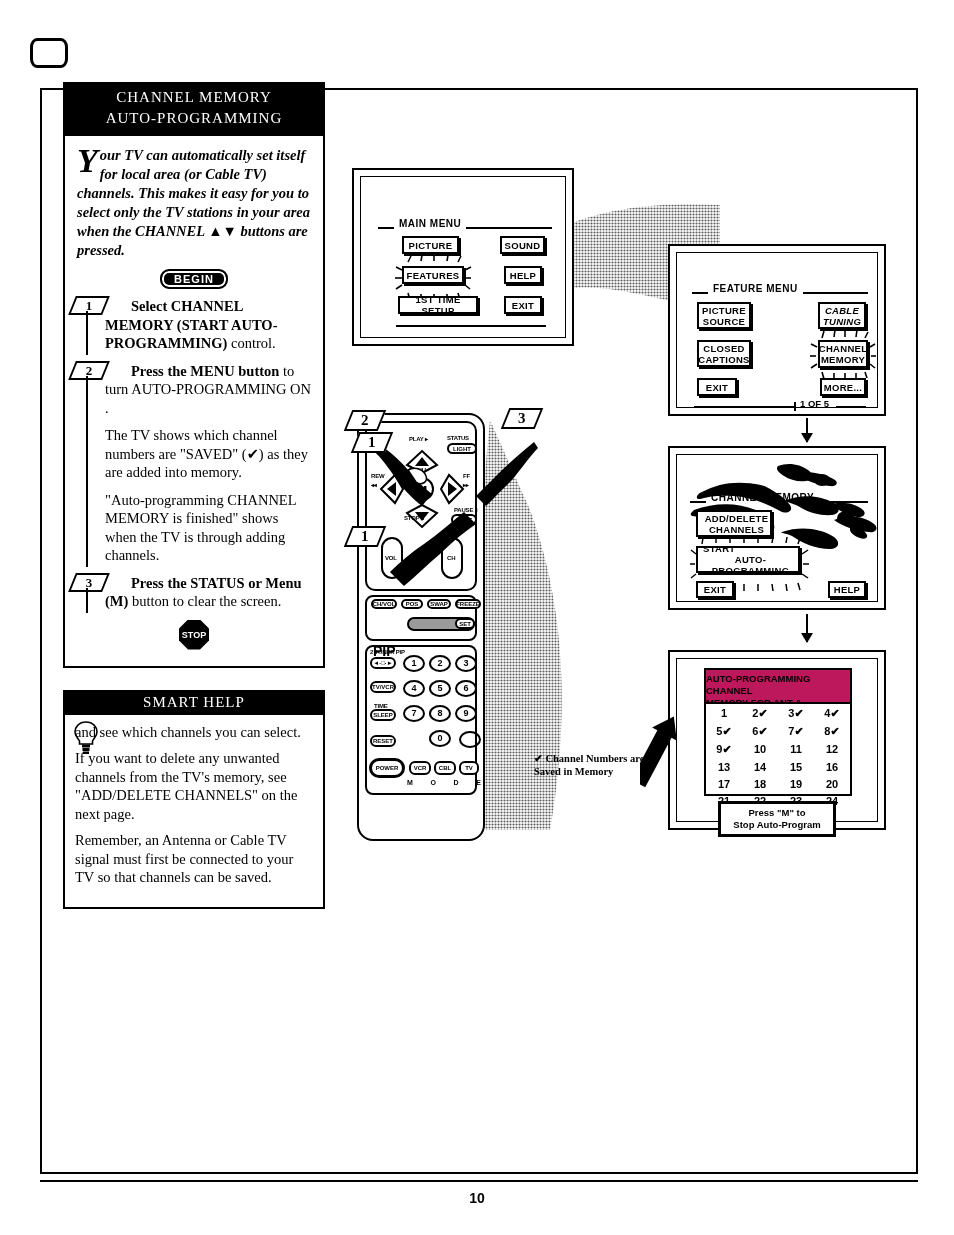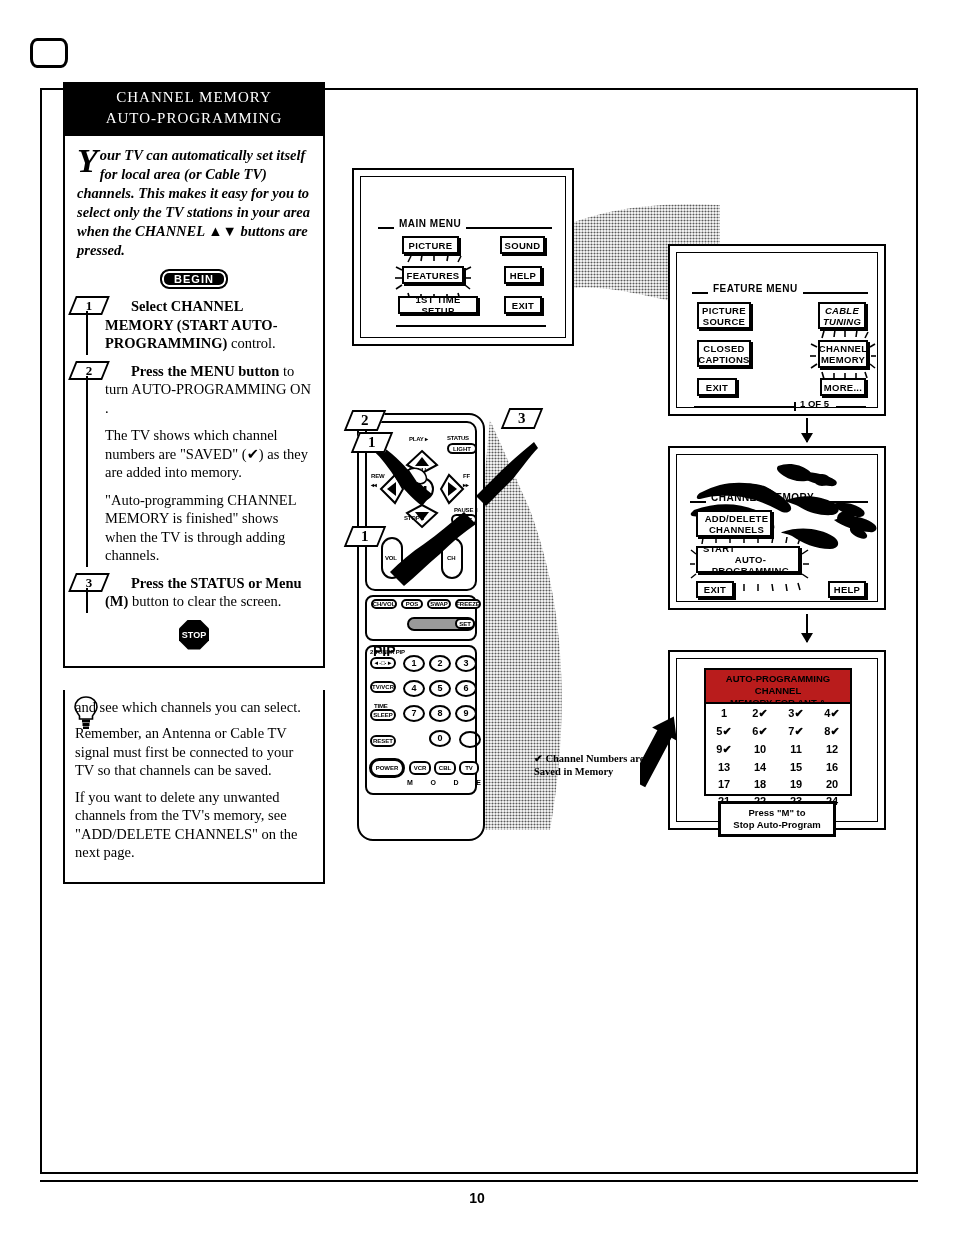--- a/index.html
+++ b/index.html
@@ -188,23 +188,23 @@
   }
 
   .annot {
     position: absolute;
     font-family: "Liberation Serif", "DejaVu Serif", serif;
     font-size: 10.5px; font-weight: bold; line-height: 13px;
   }
 
   
   .grid-title {
-    position: absolute; border: 2px solid #000; background: #b91c1c;
+    position: absolute; border: 2px solid #000; background: #be185d;
     font-family: "Liberation Sans", sans-serif; font-size: 9.5px;
-    font-weight: bold; text-align: center; line-height: 12px;
+    font-weight: bold; text-align: left; line-height: 12px;
     padding: 3px 0;
   }
   .grid-box {
     position: absolute; border: 2px solid #000; background: #fff;
   }
   .grid-box table {
     width: 100%; border-collapse: collapse;
     font-family: "Liberation Sans", sans-serif;
     font-size: 11px; font-weight: bold;
   }
@@ -304,30 +304,31 @@
           </div>
         <div class="step-body">
           <p class="first-line-indent"><span class="lead">Press the STATUS or Menu (M)</span><span> button to clear the screen.</span></p>
         </div>
       </div>
 
       <div class="stopbadge">STOP</div>
     </div>
 
     <div class="sh-wrap">
+      <div class="blackhead sh-head">SMART HELP</div>
       <div class="sh-body">
         <svg class="bulb" viewBox="0 0 26 34">
           <path d="M13 1 C6 1 2 6 2 11 c0 4 3 6 4.5 9 L6.5 23 h13 L19.5 20 C21 17 24 15 24 11 C24 6 20 1 13 1 Z" fill="none" stroke="#000" stroke-width="1.6"></path>
           <rect x="9" y="23.5" width="8" height="3" fill="#000"></rect>
           <rect x="9.5" y="27" width="7" height="3" fill="#000"></rect>
           <rect x="10" y="30.5" width="6" height="2.5" fill="#000"></rect>
         </svg>
         <p> and see which channels you can select.</p>
+        <p>If you want to delete any unwanted channels from the TV's memory, see "ADD/DELETE CHANNELS" on the next page.</p>
         <p>Remember, an Antenna or Cable TV signal must first be connected to your TV so that channels can be saved.</p>
-        <p>If you want to delete any unwanted channels from the TV's memory, see "ADD/DELETE CHANNELS" on the next page.</p>
       </div>
     </div>
   </div>
 
   <svg class="swoosh" style="left:470px;top:195px;width:260px;height:260px;" viewBox="0 0 260 260">
     <defs>
       <pattern id="halftone" width="3" height="3" patternUnits="userSpaceOnUse">
         <rect width="3" height="3" fill="#fff"></rect>
         <circle cx="1.5" cy="1.5" r="1.05" fill="#5a5a5a"></circle>
       </pattern>

